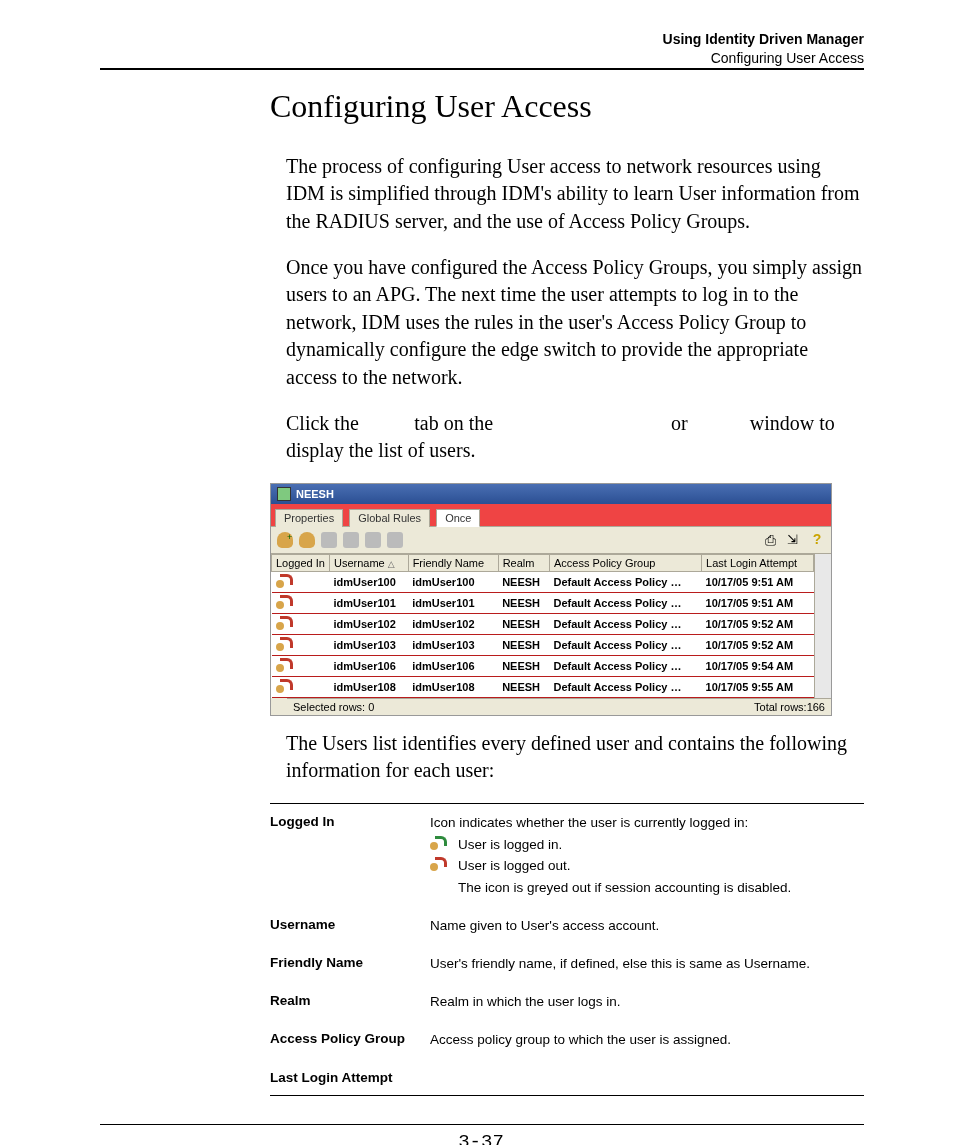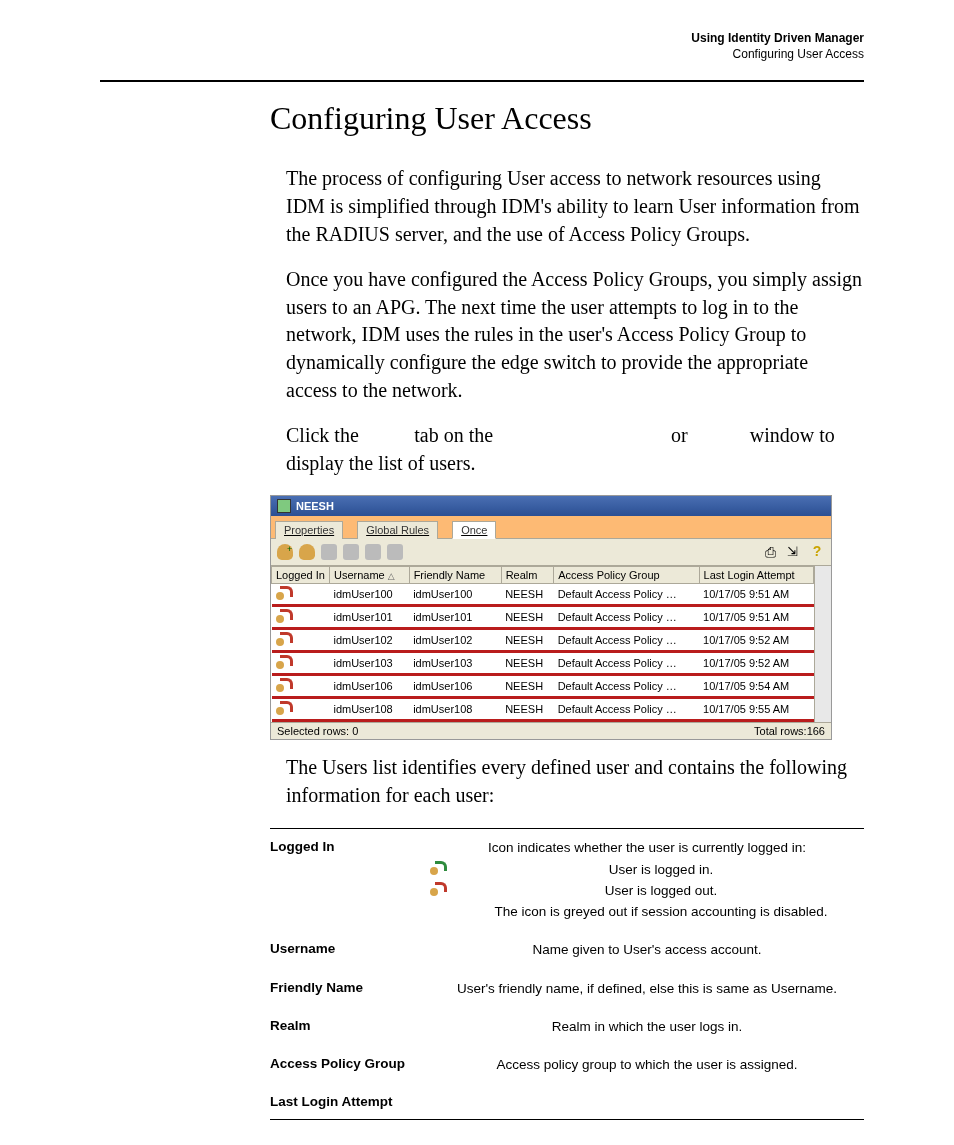--- a/index.html
+++ b/index.html
@@ -10,23 +10,22 @@
     color: #000;
     width: 954px;
   }
   .page {
     padding: 30px 90px 40px 100px;
     position: relative;
   }
   .running-head {
     text-align: right;
     font-family: Arial, Helvetica, sans-serif;
-    font-size: 12px;
+    font-size: 14px;
     line-height: 1.35;
-    margin-bottom: 18px;
   }
   .running-head .bold { font-weight: bold; }
   .hr-top {
     border: none;
     border-top: 2px solid #000;
     margin: 0 0 0 0;
   }
   .content {
     margin-left: 170px;
   }
@@ -61,25 +60,24 @@
     font-size: 11px;
     display: flex;
     align-items: center;
     gap: 5px;
   }
   .shot .titlebar .tb-icon {
     width: 12px; height: 12px; background: #7fc97f; border: 1px solid #333;
   }
   .shot .tabs {
     display: flex;
-    gap: 14px;
+    gap: 6px;
     padding: 4px 4px 0 4px;
-    background: #fdba74;
+    background: #ef4444;
     border-bottom: 1px solid #aca899;
-    text-decoration: underline;
   }
   .shot .tab {
     padding: 2px 8px;
     border: 1px solid #aca899;
     border-bottom: none;
     background: #ece9d8;
     color: #333;
     position: relative;
     top: 1px;
   }
@@ -114,23 +112,24 @@
   }
   .shot table.grid th {
     background: #ece9d8;
     border: 1px solid #aca899;
     padding: 2px 4px;
     text-align: left;
     font-weight: normal;
     white-space: nowrap;
   }
   .shot table.grid td {
-    border-bottom: 3px solid #b91c1c;
+    border-bottom: 1px solid #b91c1c;
     padding: 2px 4px;
     white-space: nowrap;
+    font-weight: bold;
   }
   .shot table.grid td.icon-cell { width: 26px; }
   .login-icon {
     display:inline-block; width:14px; height:14px;
     position:relative;
   }
   .login-icon::before{
     content:""; position:absolute; left:0; top:6px; width:8px; height:8px;
     background:#d8a54a; border-radius:50%;
   }
@@ -146,20 +145,21 @@
   }
   .grid-wrap { display:flex; }
   .grid-wrap .tbl { flex:1; }
   .shot .status {
     display: flex;
     justify-content: space-between;
     padding: 2px 6px;
     background: #ece9d8;
     border-top: 1px solid #aca899;
     font-size: 11px;
+    margin-left: 16px;
   }
 
   
   .defs {
     margin: 4px 0 0 0;
     border-top: 1px solid #000;
     border-bottom: 1px solid #000;
     font-family: Arial, Helvetica, sans-serif;
     font-size: 13.5px;
   }
@@ -167,21 +167,21 @@
     display: flex;
     padding: 10px 0;
     gap: 10px;
     align-items: flex-start;
   }
   .defs .label {
     width: 150px;
     font-weight: bold;
     flex-shrink: 0;
   }
-  .defs .val { flex:1; line-height:1.35;text-align:center; }
+  .defs .val { flex:1; line-height:1.35; }
   .defs .icons-col {
     display: grid;
     grid-template-columns: 28px 1fr;
     row-gap: 3px;
     margin-top: 4px;
   }
   .mini-icon { width:20px; height:16px; display:inline-block; position:relative;}
   .mi-in::before{content:""; position:absolute; left:0; top:6px; width:8px; height:8px; background:#d8a54a; border-radius:50%;}
   .mi-in::after{content:""; position:absolute; left:5px; top:0; width:9px; height:7px; border-top:3px solid #2e8b3d; border-right:3px solid #2e8b3d; border-radius:0 6px 0 0;}
   .mi-out::before{content:""; position:absolute; left:0; top:6px; width:8px; height:8px; background:#d8a54a; border-radius:50%;}

